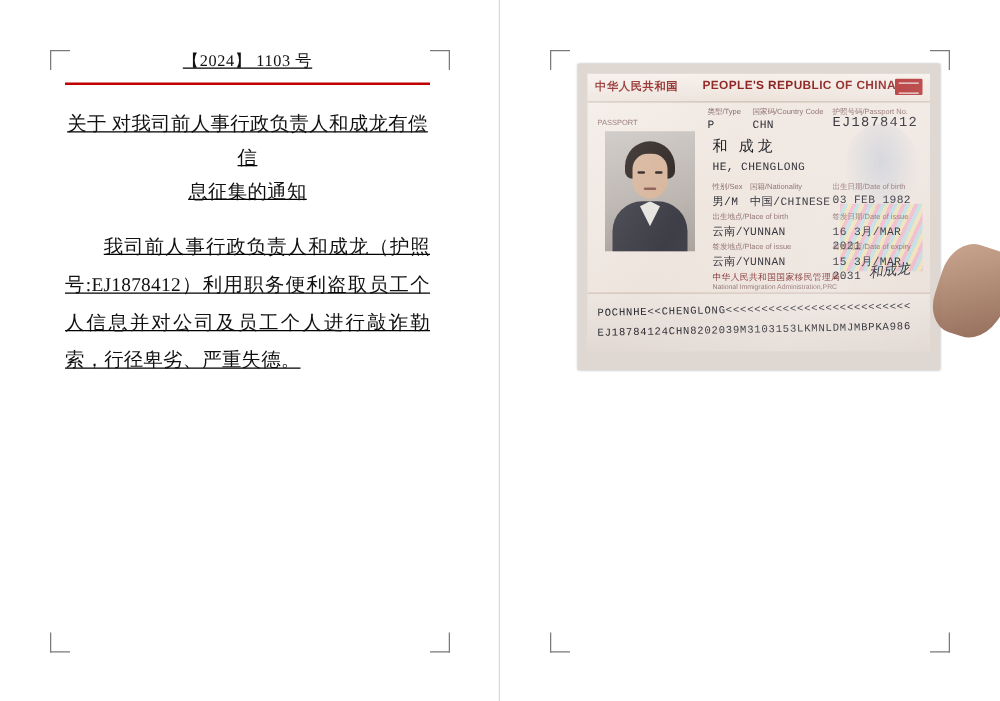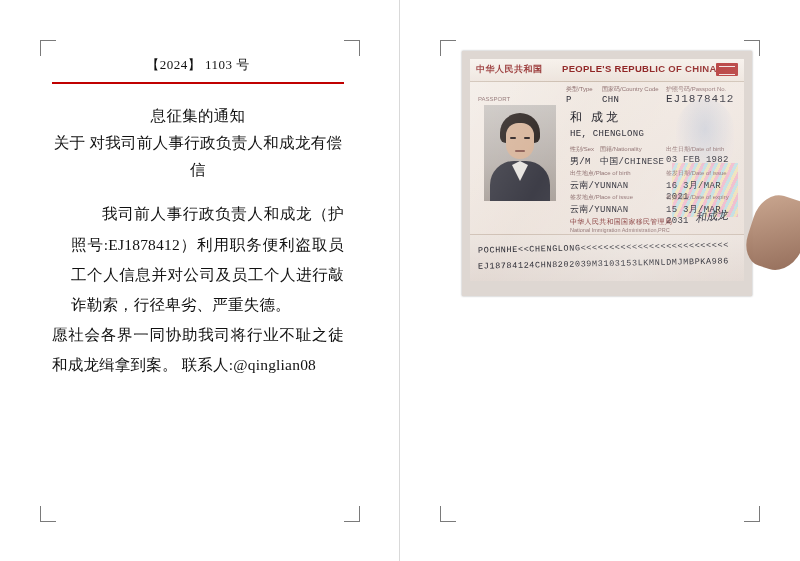--- a/index.html
+++ b/index.html
@@ -49,22 +49,23 @@
   .crop {
     position: absolute;
     background: #7a7a7a;
   }
   .crop.h { width: 16px; height: 1px; }
   .crop.v { width: 1px; height: 16px; }
 
   .doc-body {
     position: absolute;
     left: 52px;
-    top: 56px;
+    top: 40px;
     width: 292px;
+    text-decoration: underline;
   }
   .doc-number {
     text-align: center;
     font-size: 13px;
     color: #111;
     letter-spacing: 0.5px;
     margin-bottom: 8px;
     font-family: "Liberation Serif", serif;
   }
   .red-rule {
@@ -80,21 +81,21 @@
     letter-spacing: 0.3px;
     margin-bottom: 16px;
   }
   .doc-para {
     font-size: 15.5px;
     line-height: 1.95;
     color: #111;
     letter-spacing: 0.2px;
     text-align: justify;
   }
-  .doc-para.indent { text-indent: 2em; margin-left: 19px; }
+  .doc-para.indent { text-indent: 2em; }
 
   
   .photo-frame {
     position: absolute;
     left: 62px;
     top: 51px;
     width: 290px;
     height: 245px;
     background: #ded7d2;
     box-shadow: 0 0 2px rgba(0,0,0,0.35);
@@ -302,25 +303,24 @@
     <div class="crop v" style="left:359px; top:40px;"></div>
     <div class="crop h" style="left:40px; top:521px;"></div>
     <div class="crop v" style="left:40px; top:506px;"></div>
     <div class="crop h" style="left:344px; top:521px;"></div>
     <div class="crop v" style="left:359px; top:506px;"></div>
 
     <div class="doc-body">
       <div class="doc-number">【2024】 1103 号</div>
       <div class="red-rule"></div>
       <div class="doc-title">
+        <div>关于 对我司前人事行政负责人和成龙有偿信</div>
         <div>息征集的通知</div>
-        <div>关于 对我司前人事行政负责人和成龙有偿信</div>
       </div>
       <div class="doc-para indent">我司前人事行政负责人和成龙（护照号:EJ1878412）利用职务便利盗取员工个人信息并对公司及员工个人进行敲诈勒索，行径卑劣、严重失德。</div>
-      <div class="doc-para">愿社会各界一同协助我司将行业不耻之徒和成龙缉拿到案。 联系人:@qinglian08</div>
     </div>
   </div>
 
   <div class="gutter"></div>
 
   <div class="page-right">
     <div class="crop h" style="left:40px; top:40px;"></div>
     <div class="crop v" style="left:40px; top:40px;"></div>
     <div class="crop h" style="left:344px; top:40px;"></div>
     <div class="crop v" style="left:359px; top:40px;"></div>

